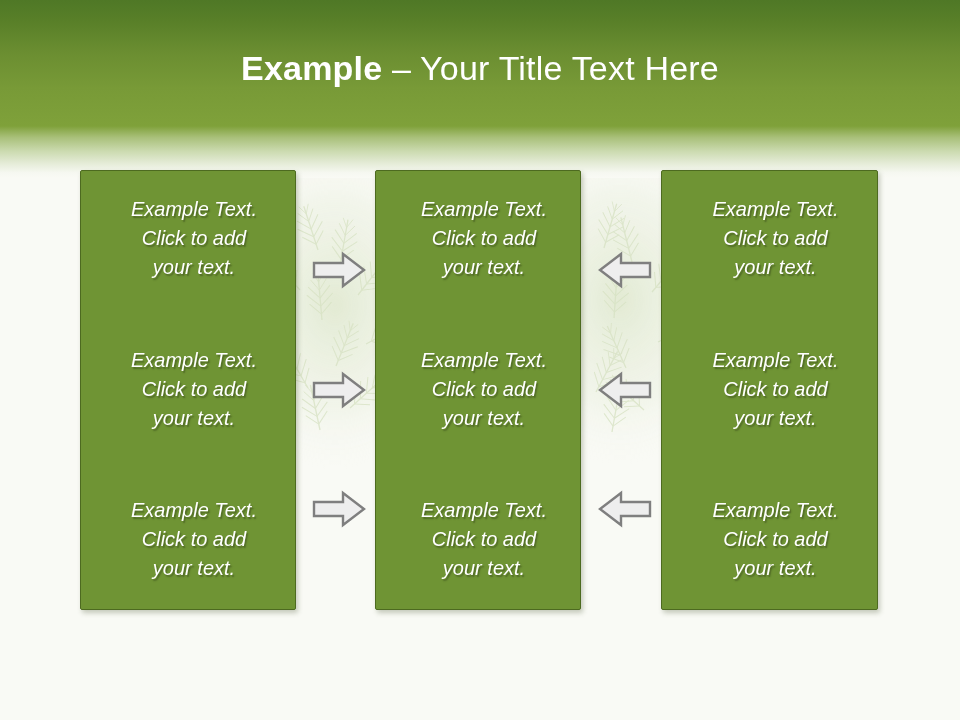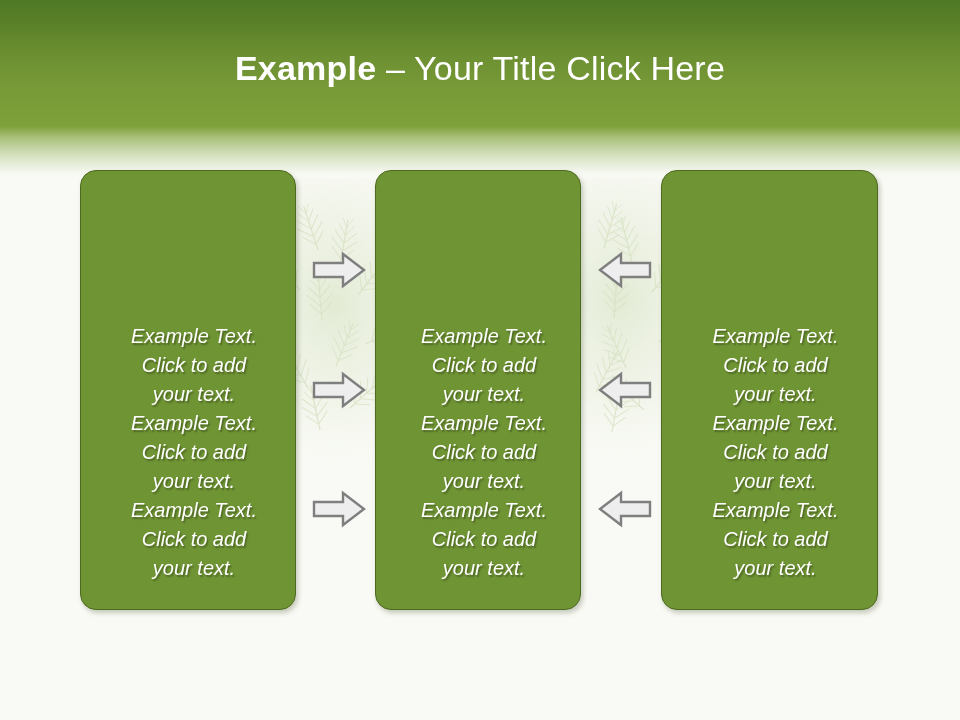--- a/index.html
+++ b/index.html
@@ -77,26 +77,26 @@
   .slide-title .t-bold { font-weight: bold; }
   .slide-title .t-reg  { font-weight: normal; }
 
   
   .col {
     position: absolute;
     top: 170px;
     height: 440px;
     background: #6f9434;
     border: 1px solid #4d6a20;
-    border-radius: 16px;
+    border-radius: 2px;
     box-shadow: 2px 3px 5px rgba(60,75,35,0.28);
     box-sizing: border-box;
     display: flex;
     flex-direction: column;
-    justify-content: flex-end;
+    justify-content: space-between;
     align-items: center;
     padding: 24px 12px 26px 24px;
   }
   .col-1 { left: 80px;  width: 216px; }
   .col-2 { left: 375px; width: 206px; }
   .col-3 { left: 661px; width: 217px; }
 
   .cell-text {
     width: 100%;
     text-align: center;
@@ -177,21 +177,21 @@
       <use href="#sprig" x="596" y="262" transform="rotate(28 596 262)"></use>
       <use href="#sprig" x="644" y="280" transform="rotate(-48 644 280)"></use>
       <use href="#sprig" x="612" y="302" transform="rotate(10 612 302)"></use>
     </g>
   </svg>
 
   <div class="header-band"></div>
   <div class="header-fade"></div>
 
   <div class="slide-title">
-    <span class="t-bold">Example</span><span class="t-reg"> – Your Title Click Here</span>
+    <span class="t-bold">Example</span><span class="t-reg"> – Your Title Text Here</span>
   </div>
 
   <div class="col col-1">
     <div class="cell-text">Example Text.
 Click  to add
 your text.</div>
     <div class="cell-text">Example Text.
 Click  to add
 your text.</div>
     <div class="cell-text">Example Text.

